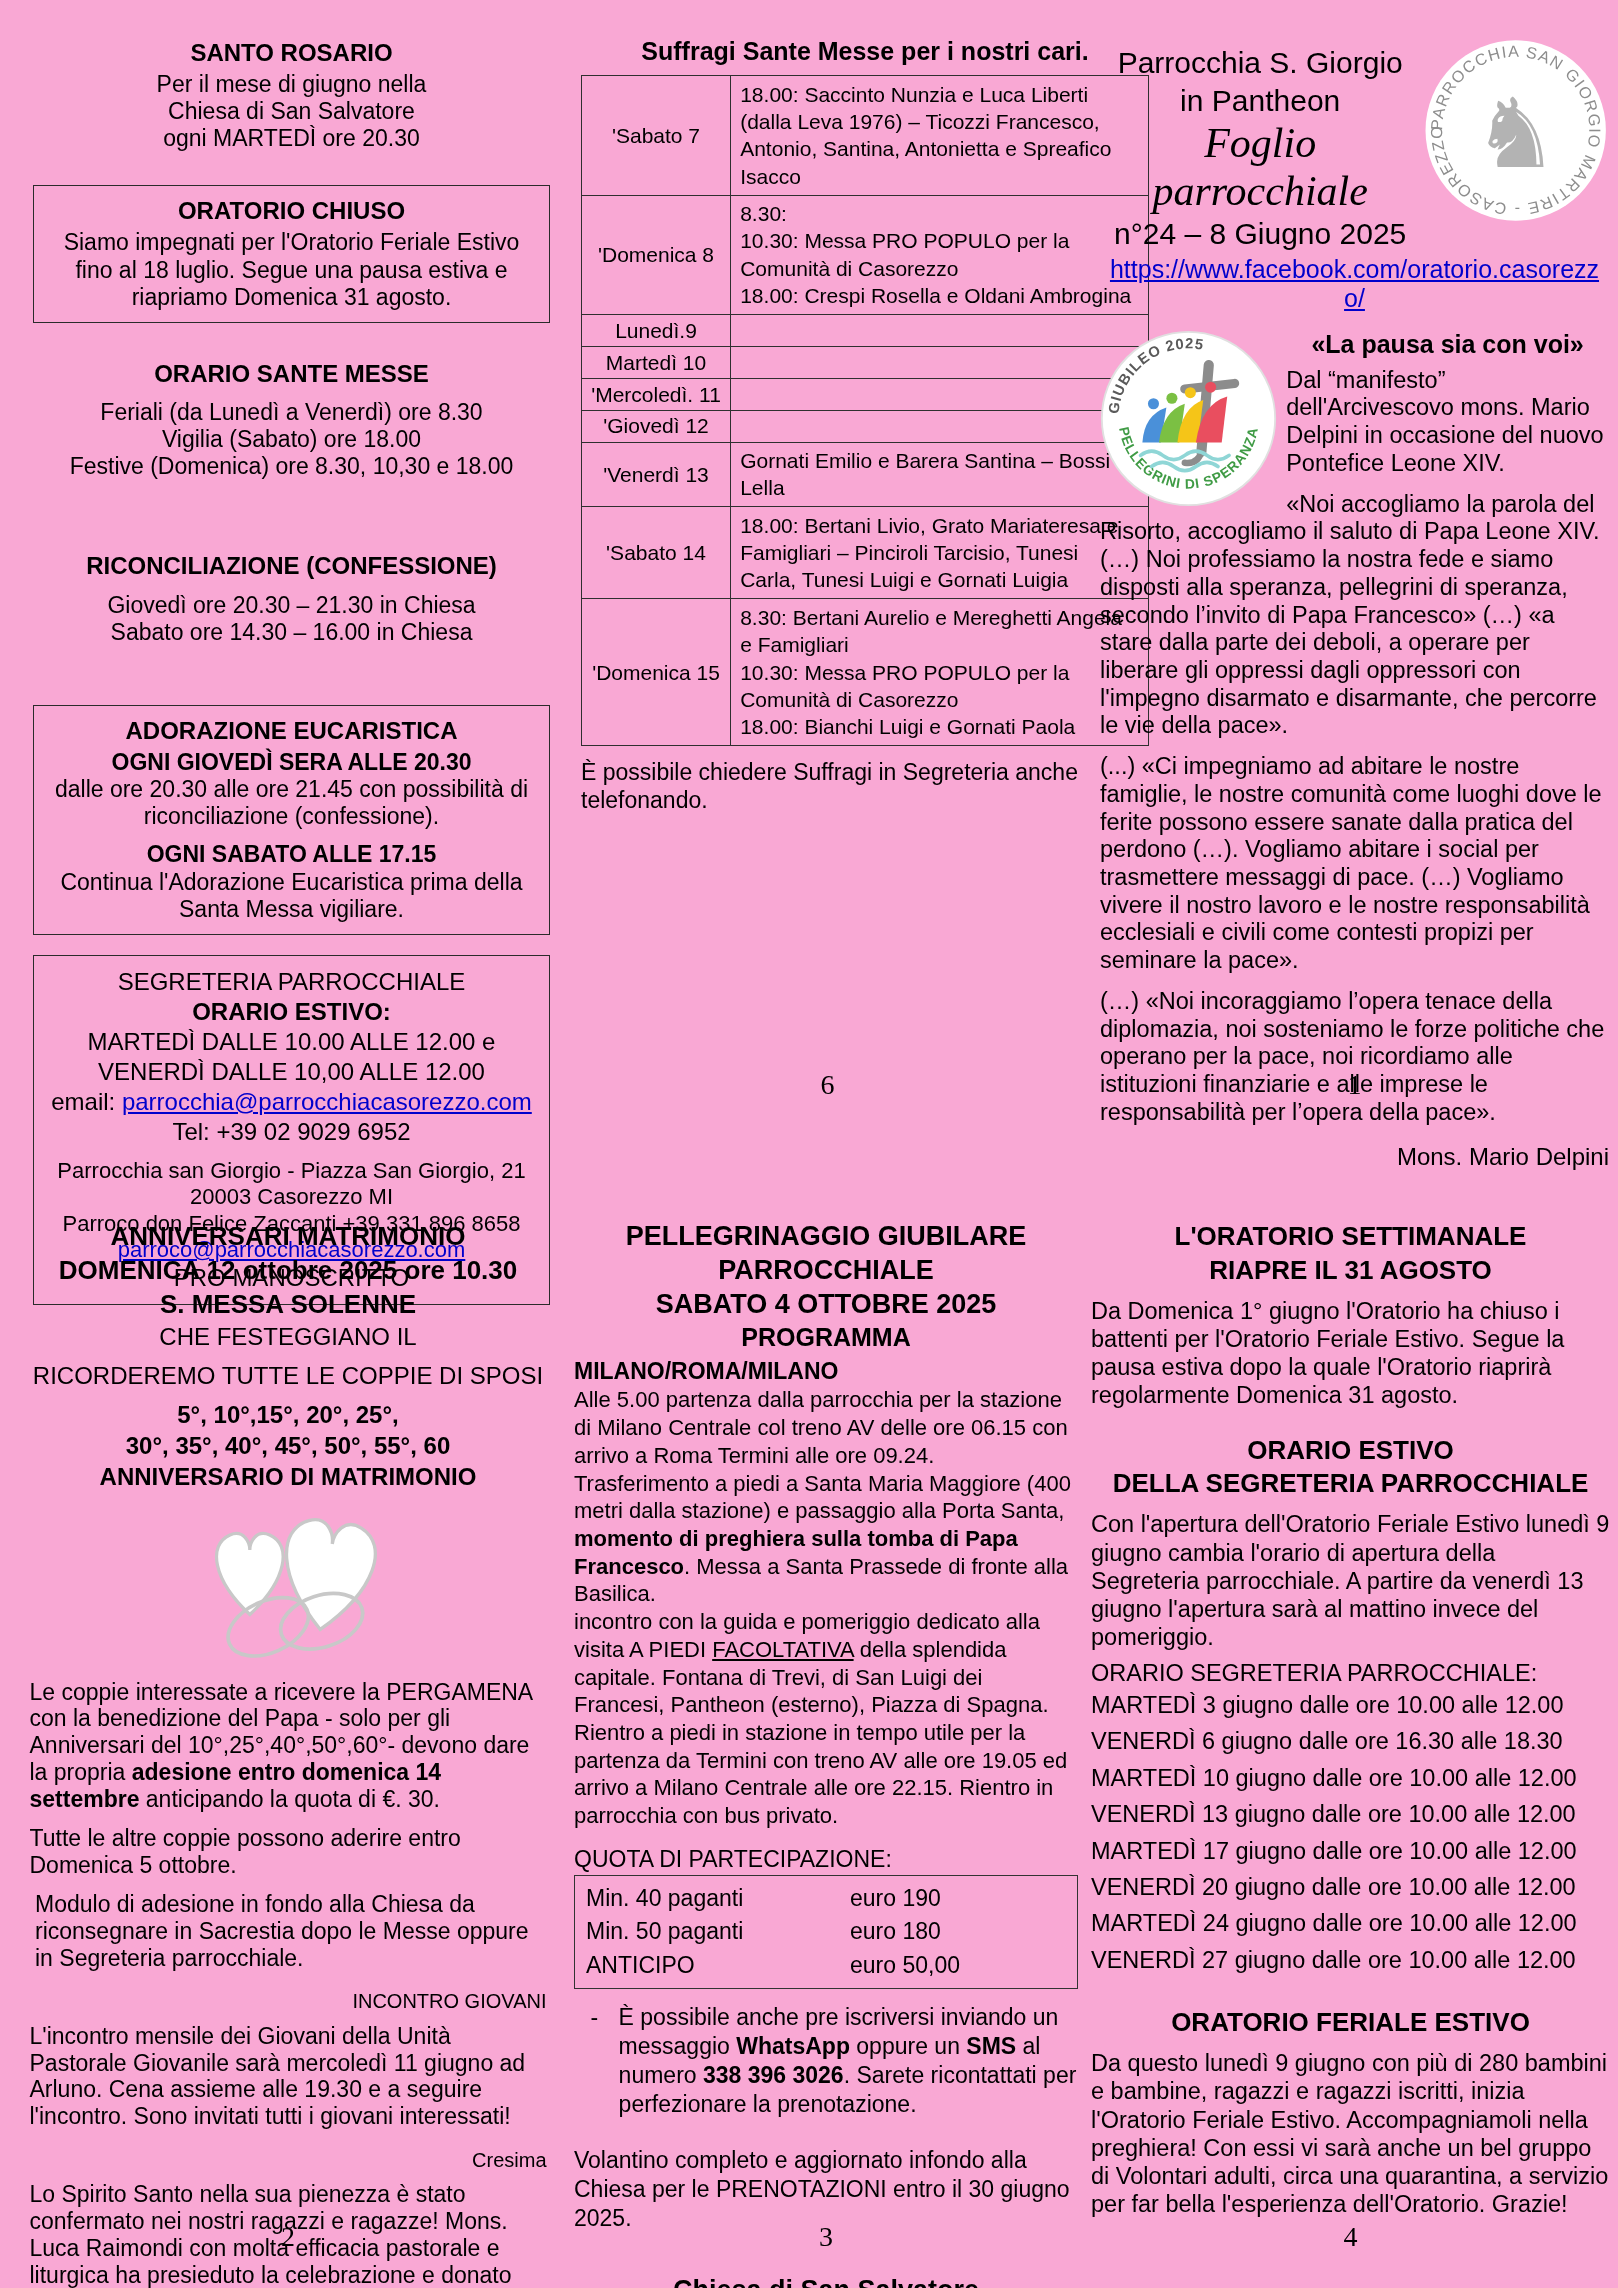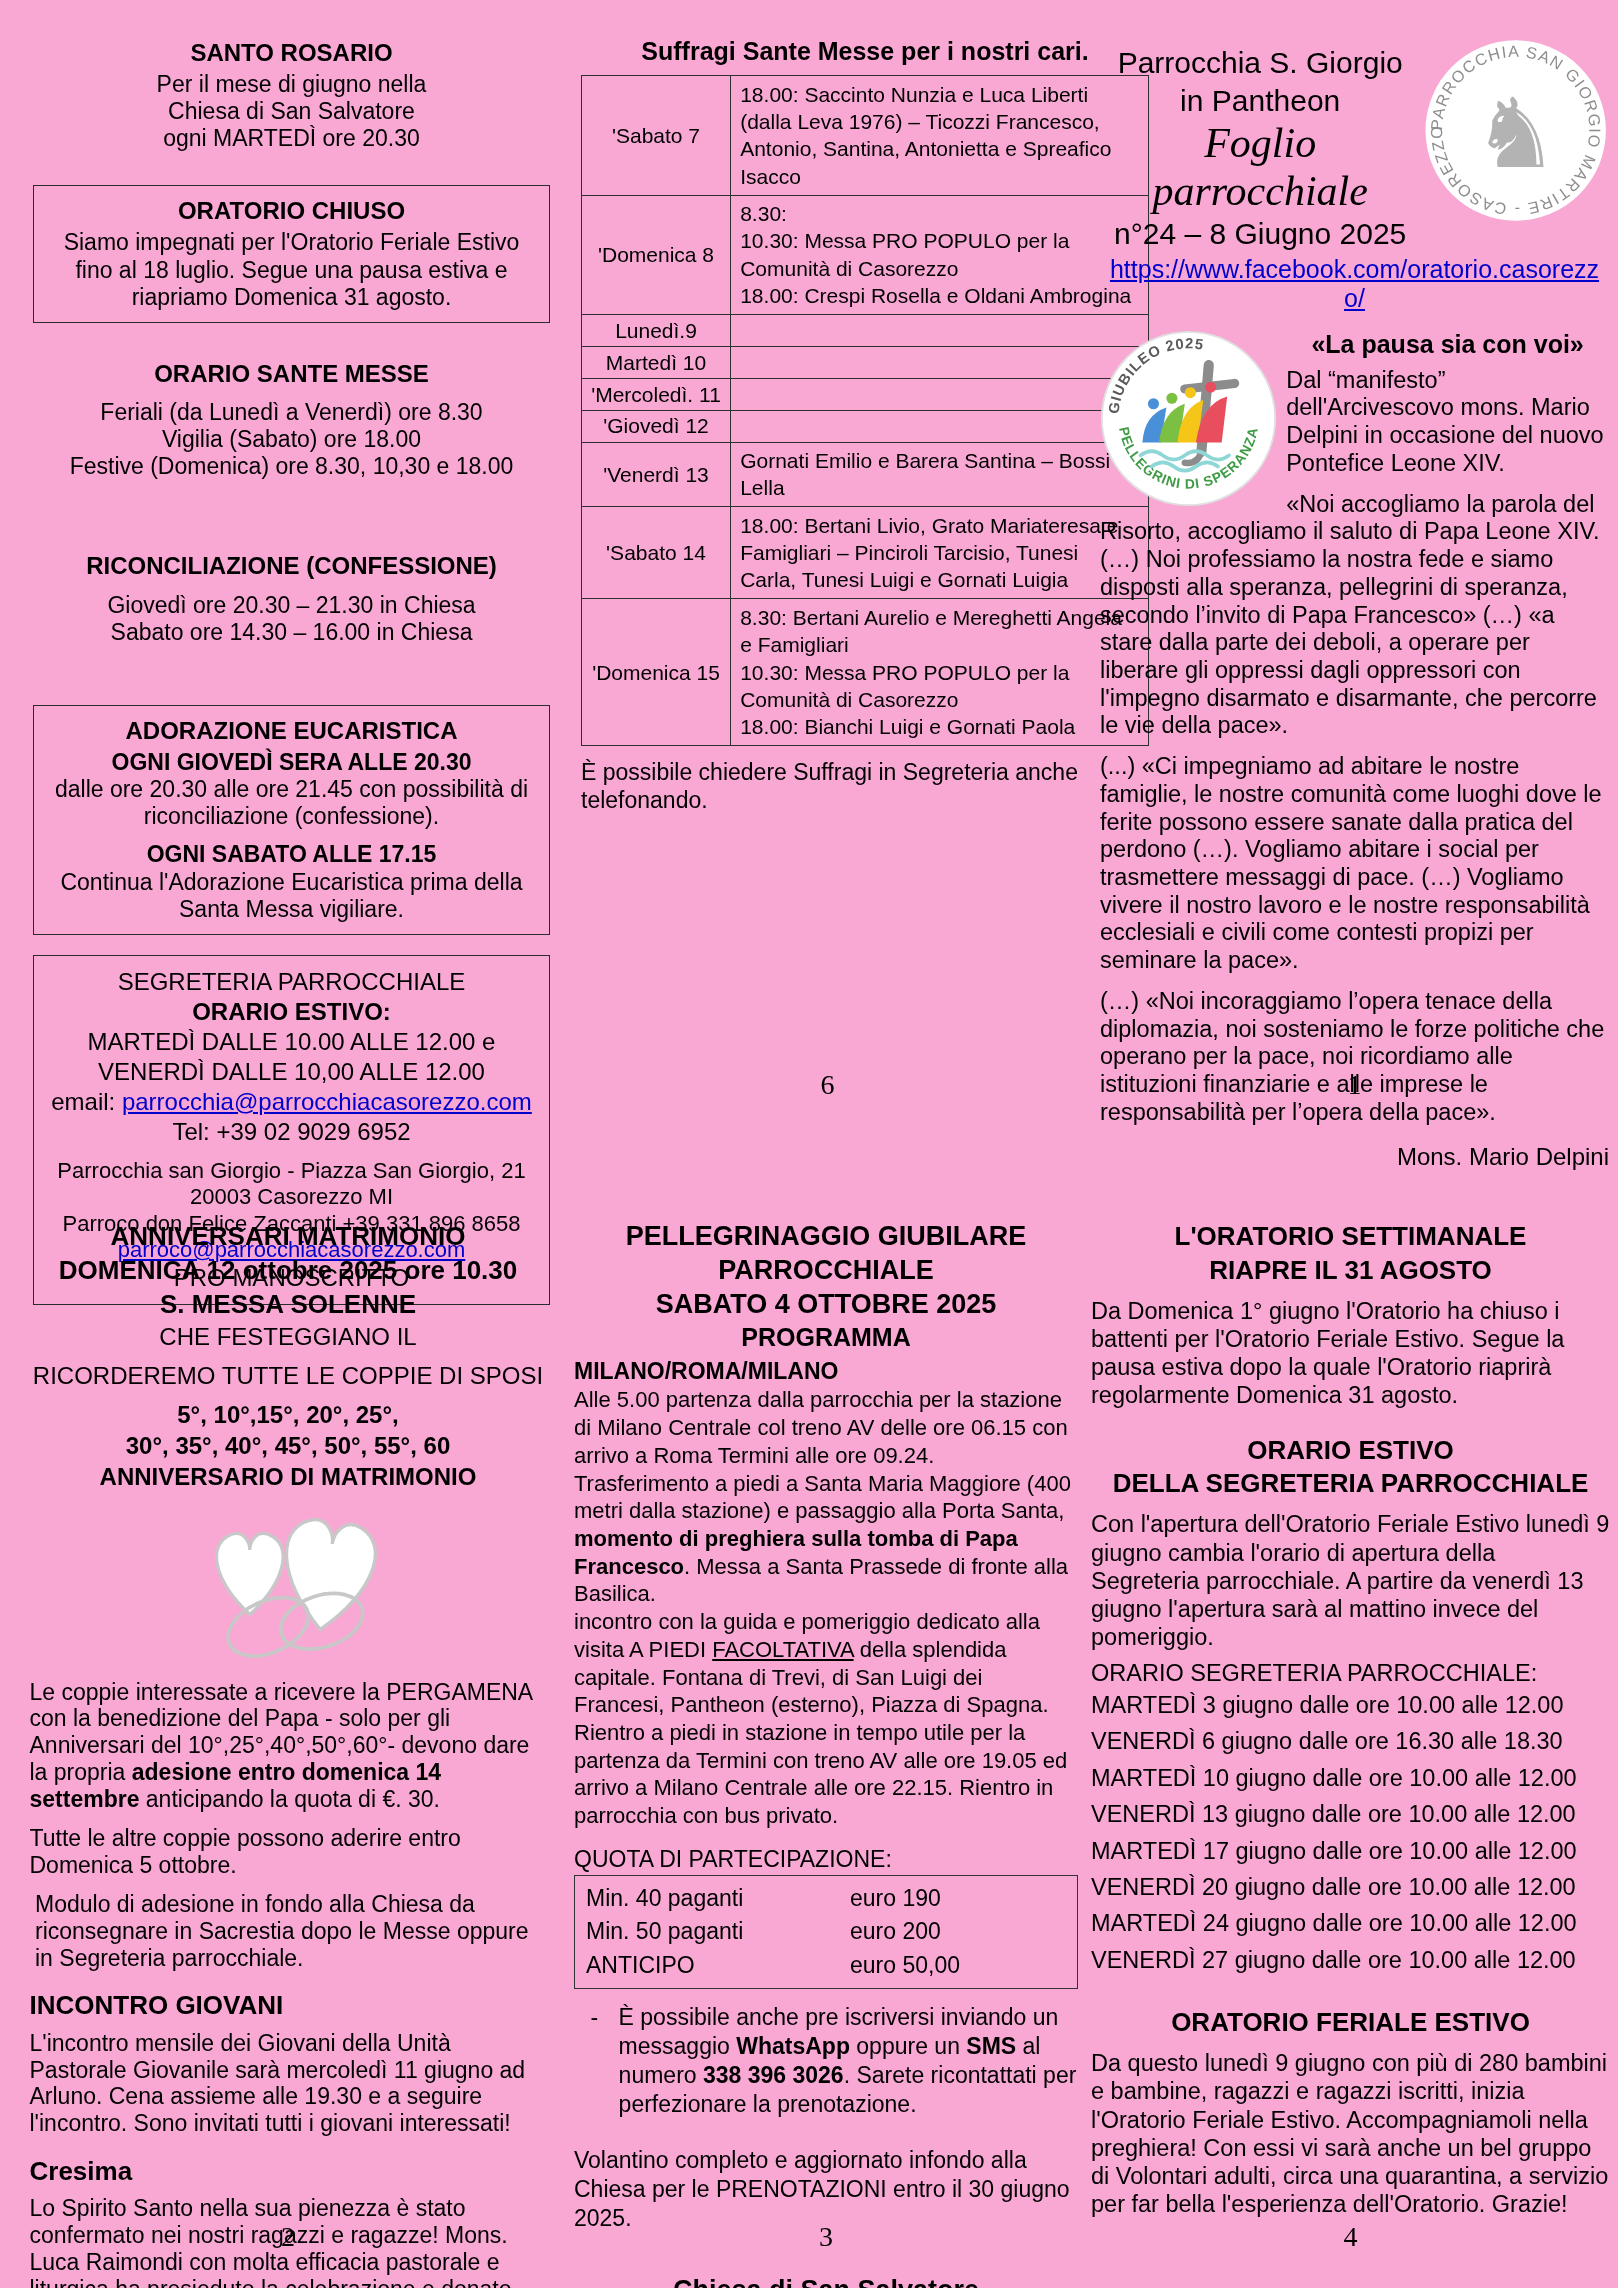--- a/index.html
+++ b/index.html
@@ -43,21 +43,21 @@
   .jub{float:left;margin:0 9.2px 5.5px 0;}
   .sig{text-align:right;font-size:24px;margin-top:16.6px;}
 
   
   .c-bl{left:29.5px;top:1220px;width:517px;font-size:23px;line-height:1.17;}
   .c-bl .h{font-size:26px;font-weight:bold;text-align:center;line-height:1.3;}
   .c-bl .sh{font-size:24px;text-align:center;line-height:1.3;}
   .c-bl .bh{font-size:24px;font-weight:bold;text-align:center;line-height:1.3;}
   .hearts-wrap{text-align:center;margin:3.7px 0 1.8px 0;}
   .c-bl p{margin:0 0 12px 0;}
-  .c-bl .sect{font-size:26px;font-weight:bold;text-align:left;margin:18.5px 0 9.2px 0;}
+  .c-bl .sect{font-size:20px;font-weight:normal;text-align:right;margin:18.5px 0 9.2px 0;}
 
   
   .c-bm{left:574px;top:1220px;width:504px;font-size:22px;line-height:1.26;}
   .c-bm .h{font-size:27px;font-weight:bold;text-align:center;line-height:1.25;}
   .c-bm .h2{font-size:25px;font-weight:bold;text-align:center;line-height:1.3;}
   .c-bm .route{font-size:23px;font-weight:bold;margin-top:3.7px;}
   .c-bm p{margin:0;}
   .quota-t{font-size:23px;margin-top:14.8px;}
   .quota-box{border:1.8px solid #333;padding:5.5px 11px;margin-top:1.8px;}
   .quota-row{display:flex;font-size:23px;line-height:1.45;}
@@ -300,21 +300,21 @@
     <p>Rientro a piedi in stazione in tempo utile per la partenza da Termini con treno AV alle ore 19.05 ed arrivo a Milano Centrale alle ore 22.15. Rientro in parrocchia con bus privato.</p>
 
     <div class="quota-t">QUOTA DI PARTECIPAZIONE:</div>
     <div class="quota-box">
       <div class="quota-row">
         <div class="ql">Min. 40 paganti</div>
         <div>euro 190</div>
       </div>
       <div class="quota-row">
         <div class="ql">Min. 50 paganti</div>
-        <div>euro 200</div>
+        <div>euro 180</div>
       </div>
       <div class="quota-row">
         <div class="ql">ANTICIPO</div>
         <div>euro 50,00</div>
       </div>
     </div>
 
     <div class="bullet">
       <div class="dash">-</div>
       <div>

